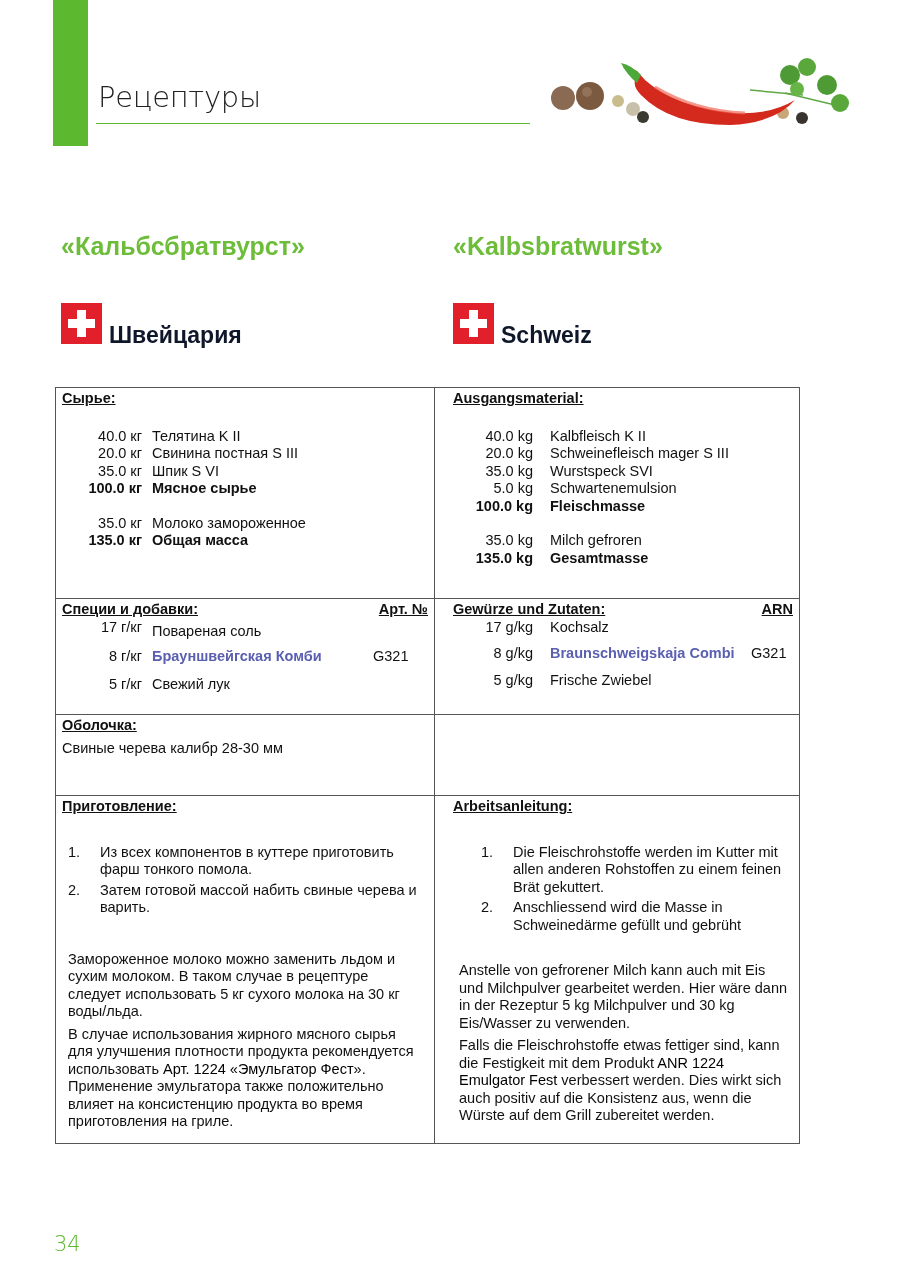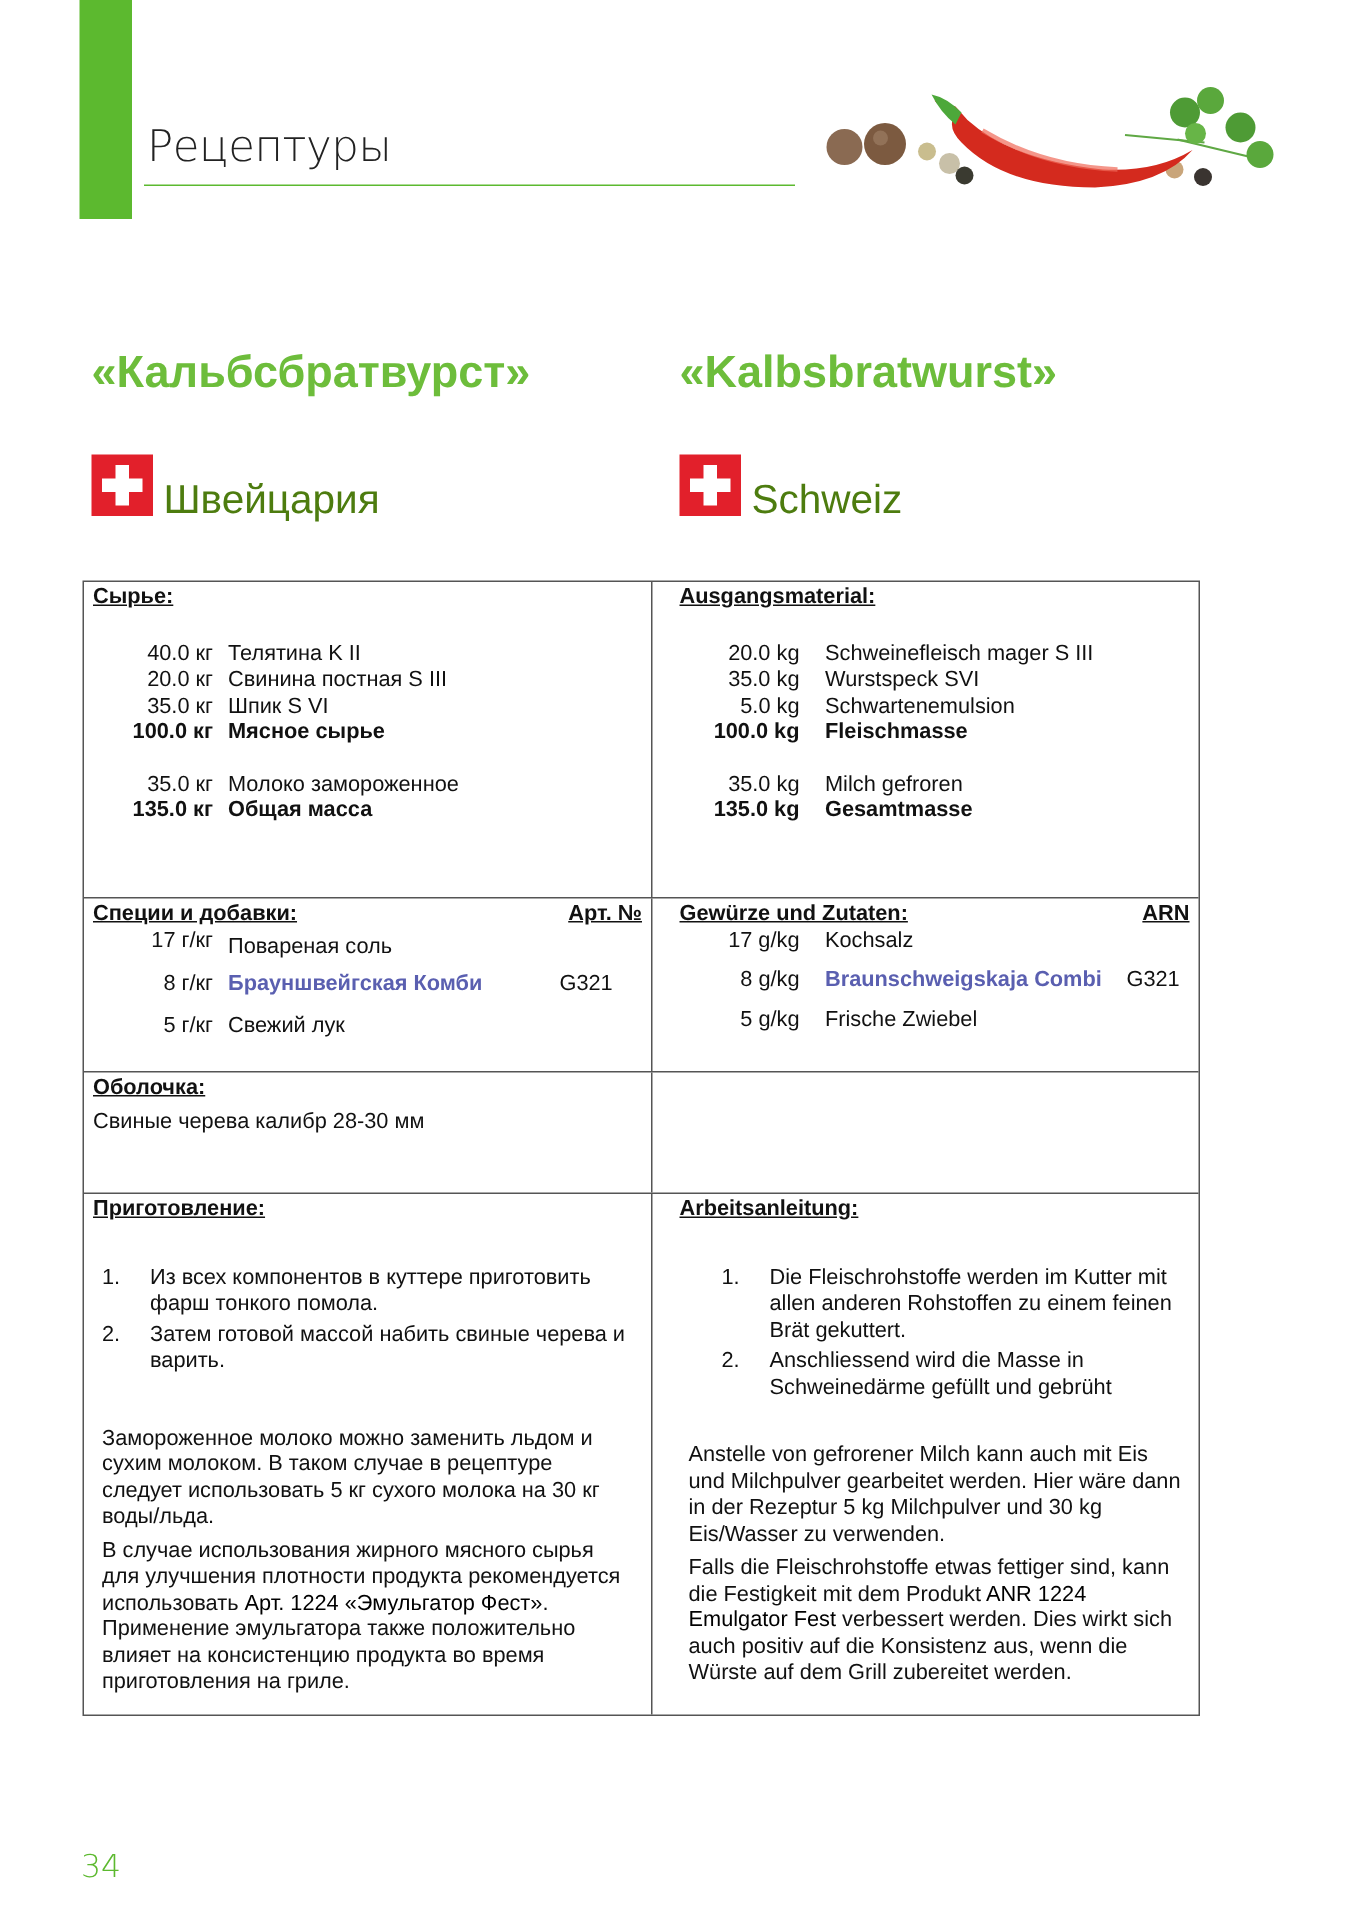--- a/index.html
+++ b/index.html
@@ -4,30 +4,30 @@
 <style>
   html, body { margin: 0; padding: 0; background: #ffffff; }
   body { width: 904px; height: 1280px; position: relative; overflow: hidden;
          font-family: "Liberation Sans", sans-serif; color: #111; }
   .green-bar { position: absolute; left: 53px; top: 0; width: 35px; height: 146px; background: #5cb92f; }
   .section-title { position: absolute; left: 98px; top: 80px; font-size: 29px; font-weight: 300;
                    color: #222; font-family: "DejaVu Sans", sans-serif; letter-spacing: -0.3px; }
   .section-rule { position: absolute; left: 96px; top: 123px; width: 434px; height: 1px; background: #5cb92f; }
   .spice-art { position: absolute; left: 545px; top: 45px; width: 310px; height: 95px; }
 
-  .recipe-title { position: absolute; top: 232px; font-size: 30px; font-weight: bold; color: #6dbd3b; }
+  .recipe-title { position: absolute; top: 232px; font-size: 25px; font-weight: bold; color: #6dbd3b; }
   .recipe-title.ru { left: 61px; }
   .recipe-title.de { left: 453px; }
   .country { position: absolute; top: 303px; display: flex; align-items: flex-end; }
   .country.ru { left: 61px; }
   .country.de { left: 453px; }
   .flag { width: 41px; height: 41px; background: #e2202b; position: relative; }
   .flag::before { content: ""; position: absolute; left: 16px; top: 7px; width: 9px; height: 27px; background: #fff; }
   .flag::after { content: ""; position: absolute; left: 7px; top: 16px; width: 27px; height: 9px; background: #fff; }
-  .country-name { font-size: 27px; font-weight: normal; color: #4d7c0f; margin-left: 7px; line-height: 1; margin-bottom: -3px; }
+  .country-name { font-size: 23px; font-weight: bold; color: #0f172a; margin-left: 7px; line-height: 1; margin-bottom: -3px; }
 
   .recipe-table { position: absolute; left: 55px; top: 387px; width: 743px; border: 1px solid #555; }
   .row { display: flex; border-top: 1px solid #555; }
   .row:first-child { border-top: none; }
   .cell { box-sizing: border-box; padding: 2px 6px; font-size: 14.5px; line-height: 17.5px; }
   .cell.left { width: 379px; border-right: 1px solid #555; }
   .cell.right { width: 364px; padding-left: 18px; }
   .hdr { font-weight: bold; text-decoration: underline; display: flex; justify-content: space-between; }
   .ing-list { margin-top: 20px; }
   .ing { display: flex; }
@@ -131,20 +131,24 @@
             <span>Общая масса</span>
           </div>
       </div>
     </div>
     <div class="cell right">
       <div class="hdr">
           <span>Ausgangsmaterial:</span>
         </div>
       <div class="ing-list">
         <div class="ing">
+            <span class="qty">40.0 kg</span>
+            <span>Kalbfleisch K II</span>
+          </div>
+        <div class="ing">
             <span class="qty">20.0 kg</span>
             <span>Schweinefleisch mager S III</span>
           </div>
         <div class="ing">
             <span class="qty">35.0 kg</span>
             <span>Wurstspeck SVI</span>
           </div>
         <div class="ing">
             <span class="qty">5.0 kg</span>
             <span>Schwartenemulsion</span>

